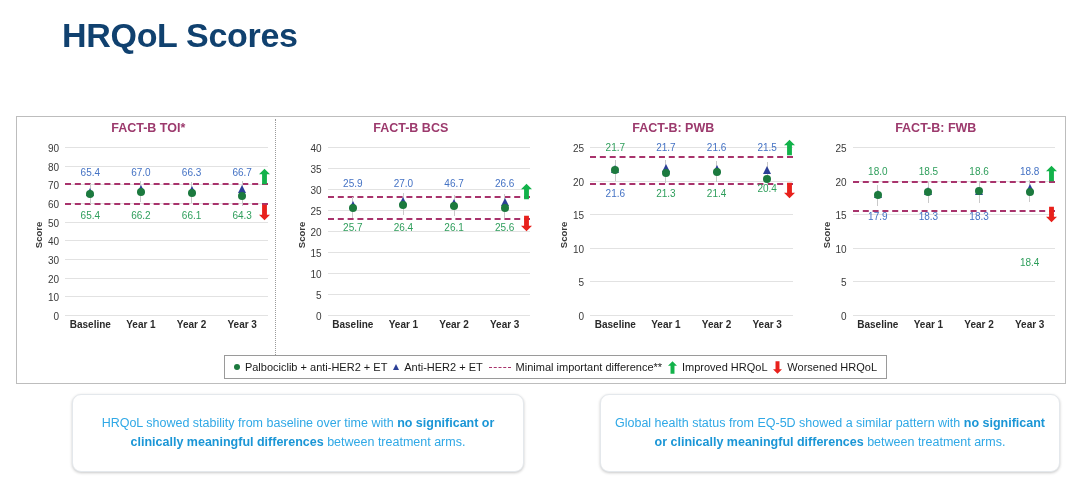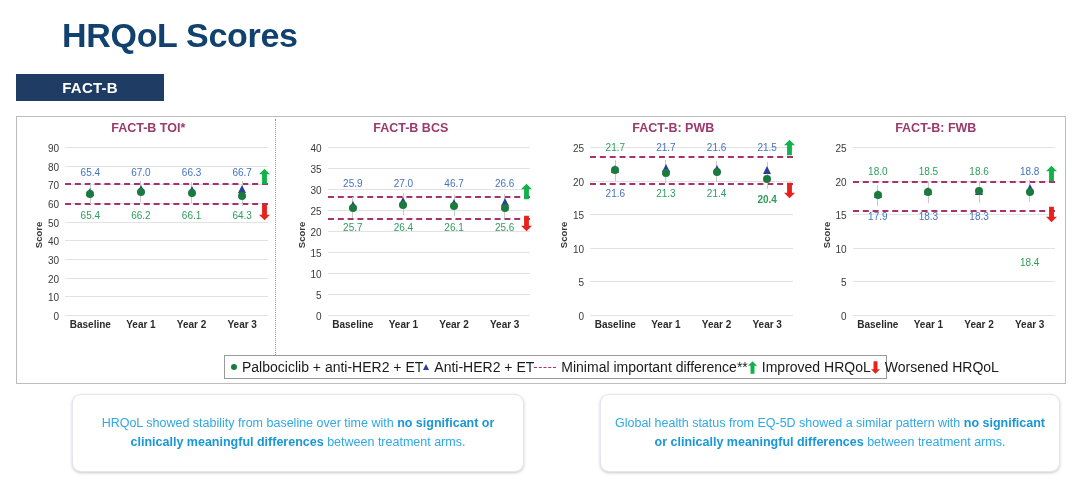--- a/index.html
+++ b/index.html
@@ -180,21 +180,21 @@
     background: #ffffff;
     display: flex;
     align-items: center;
     justify-content: space-around;
     padding: 0 6px;
   }
   .legend-item {
     display: flex;
     align-items: center;
     gap: 5px;
-    font-size: 14px;
+    font-size: 11px;
     color: #1a1a1a;
     white-space: nowrap;
   }
   .lg-dot {
     width: 6px; height: 6px; border-radius: 50%;
     background: #1c7a3e;
     flex: none;
   }
   .lg-tri {
     width: 0; height: 0;
@@ -230,21 +230,20 @@
   #callout-left  { left: 72px;  width: 452px; height: 78px; }
   #callout-right { left: 600px; width: 460px; height: 78px; }
   .callout b { color: #1b96d6; font-weight: bold; }
 </style>
 </head>
 <body>
 
 <div id="slide">
 
   <div class="slide-title">HRQoL Scores</div>
-  <div class="section-badge">FACT-B</div>
 
   <div class="panel">
     <div class="divider"></div>
     <div class="charts-row" id="charts-row">
         <div class="chart-cell">
           <div class="chart-title">FACT-B TOI*</div>
           <div class="axis-label">Score</div>
           <div class="plot">
             <div class="gridline" style="top: 168px;">
               <span class="ytick">0</span>
@@ -447,21 +446,21 @@
               <div class="marker-green" style="top: 21.192px;"></div>
             </div>
             <div class="dlabel dl-blue" style="left: 62.5%; top: 0px;">21.6</div>
             <div class="dlabel dl-green" style="left: 62.5%; top: 45.696px;">21.4</div>
             <div class="series-col" style="left: 87.5%;">
               <div class="stem" style="top: 14.52px; height: 27.392px;"></div>
               <div class="marker-blue" style="top: 18.52px;"></div>
               <div class="marker-green" style="top: 27.912px;"></div>
             </div>
             <div class="dlabel dl-blue" style="left: 87.5%; top: 0px;">21.5</div>
-            <div class="dlabel dl-green" style="left: 87.5%; top: 52px; font-weight: bold;">20.4</div>
+            <div class="dlabel dl-green" style="left: 87.5%; top: 41px;">20.4</div>
             <div class="arrow-up" style="right: -2px; top: -8px;">
               <svg viewBox="0 0 10 14" width="11" height="17">
                 <path d="M5 0 L10 5 H7.2 V14 H2.8 V5 H0 Z" fill="#12b24a"></path>
               </svg>
             </div>
             <div class="arrow-dn" style="right: -2px; top: 35.008px;">
               <svg viewBox="0 0 10 14" width="11" height="17">
                 <path d="M5 14 L10 9 H7.2 V0 H2.8 V9 H0 Z" fill="#e8211c"></path>
               </svg>
             </div>

